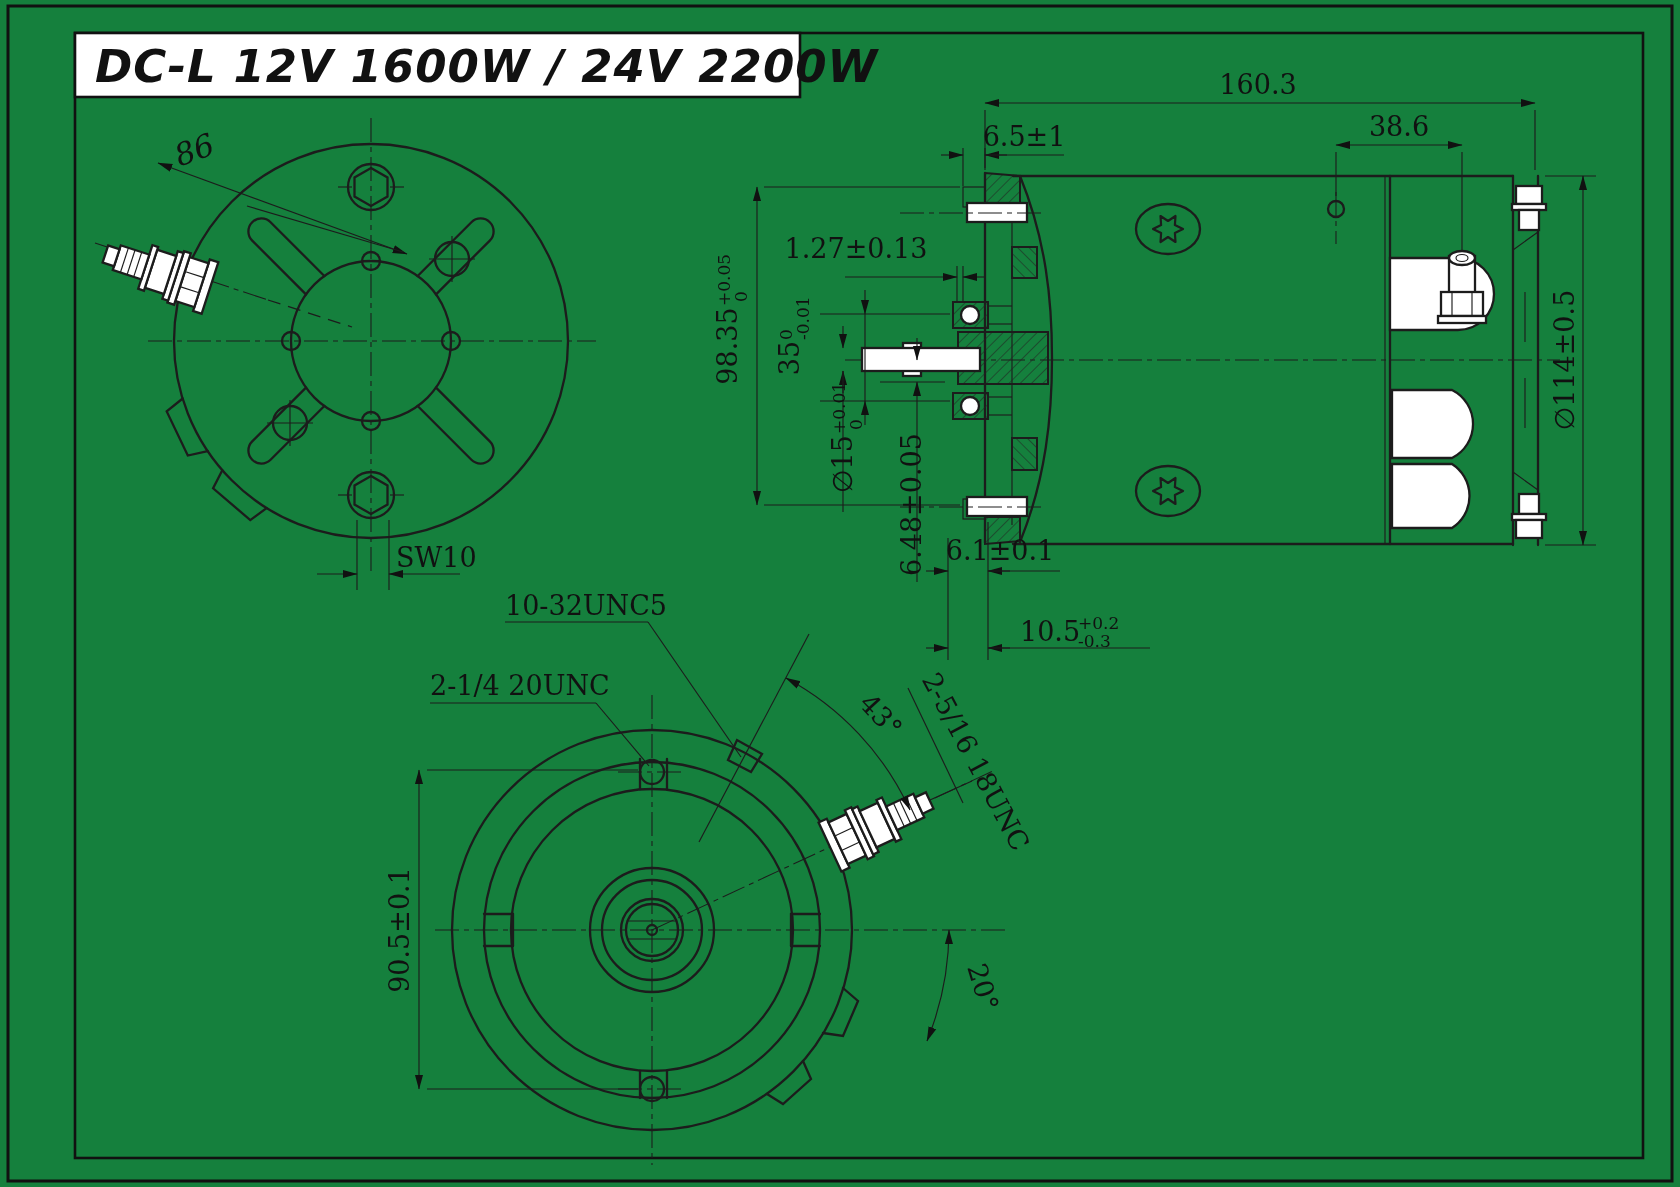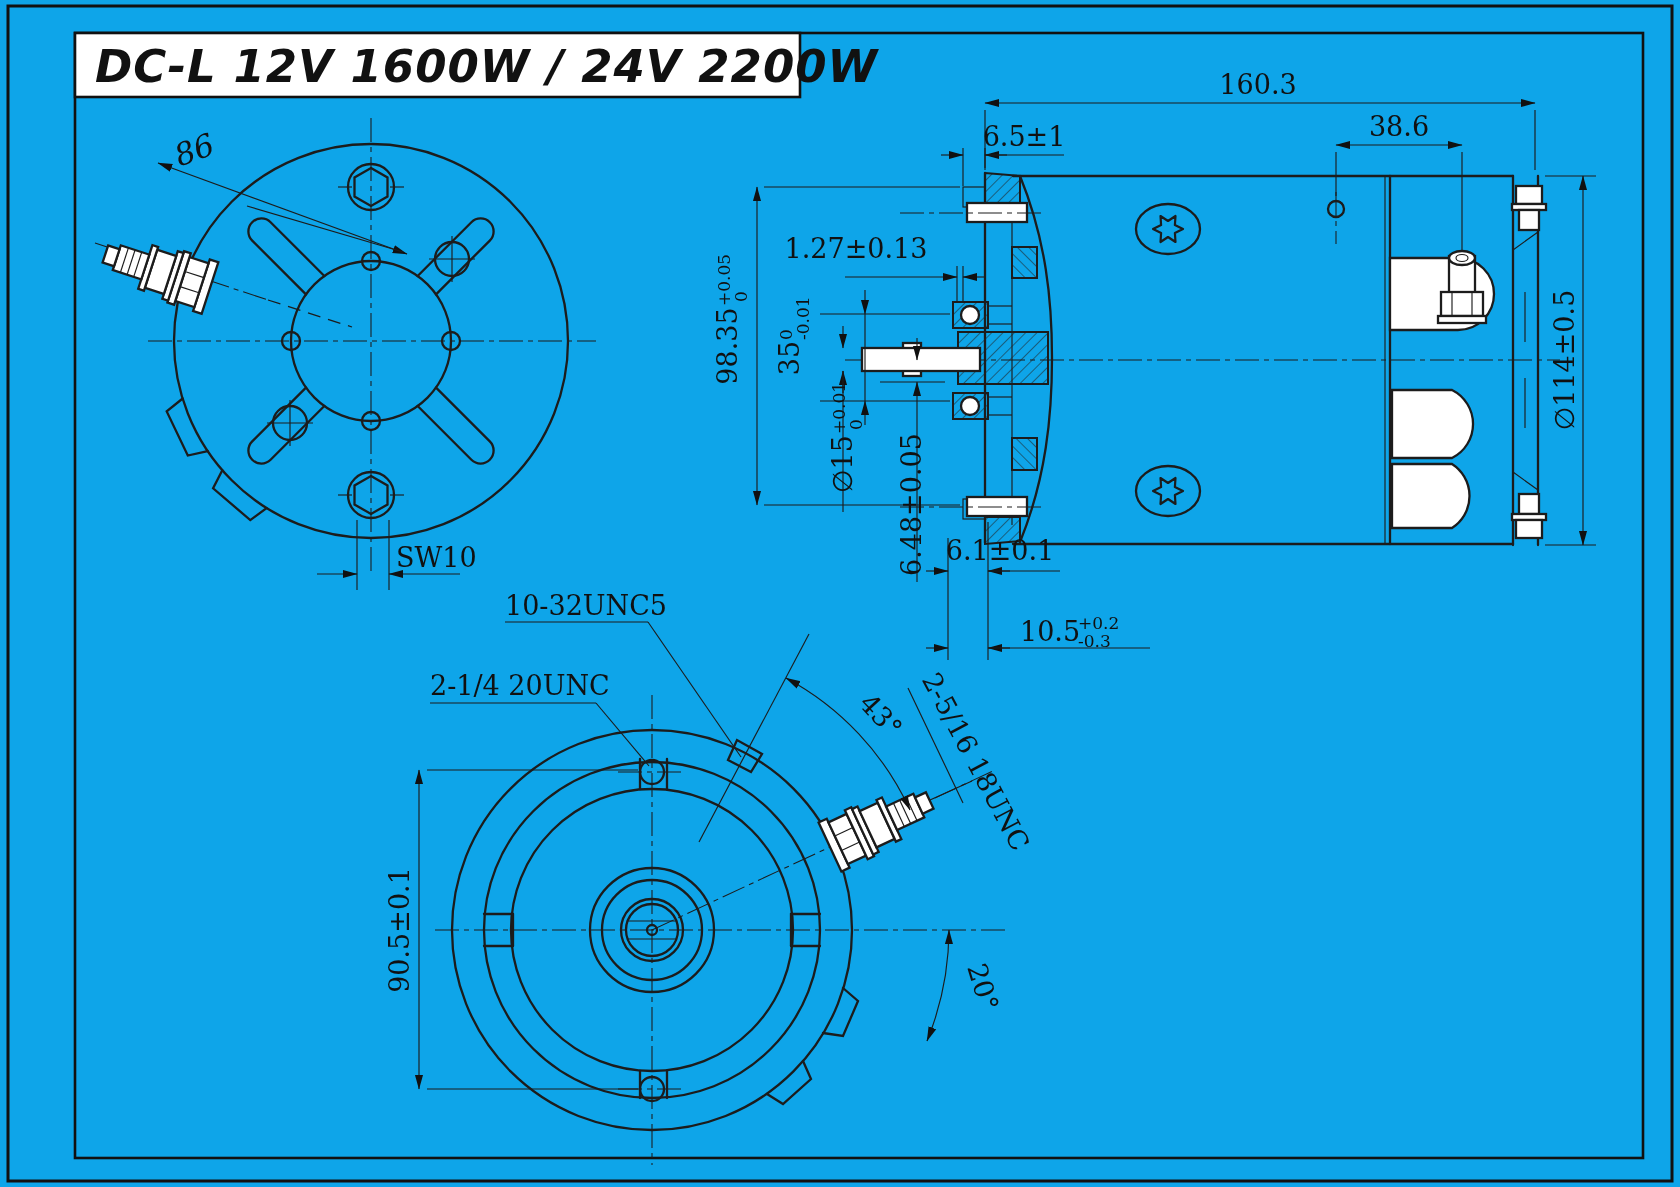--- a/index.html
+++ b/index.html
@@ -1,16 +1,16 @@
 <!DOCTYPE html>
 <html><head>
 <meta charset="utf-8">
 <style>
   html,body{margin:0;padding:0;background:#ffffff;}
-  .sheet{width:1680px;height:1187px;position:relative;background:#0ea5e9;}
+  .sheet{width:1680px;height:1187px;position:relative;background:#15803d;}
   svg{display:block;}
   .lw2{stroke:#1c1c1c;stroke-width:2.3;fill:none;stroke-linecap:round;}
   .lw2f{stroke:#1c1c1c;stroke-width:2.3;fill:#ffffff;}
   .lw1{stroke:#1c1c1c;stroke-width:1.15;fill:none;}
   .cl{stroke:#1c1c1c;stroke-width:1.05;fill:none;stroke-dasharray:24 5 5 5;}
   .dsh{stroke:#1c1c1c;stroke-width:1.3;fill:none;stroke-dasharray:13 8;}
   .hfill1{stroke:#1c1c1c;stroke-width:2;fill:url(#h1);}
   .hfill2{stroke:#1c1c1c;stroke-width:2;fill:url(#h2);}
   .dtxt{font-family:"DejaVu Serif","Liberation Serif",serif;font-size:27px;fill:#111;}
   .tol{font-family:"DejaVu Serif","Liberation Serif",serif;font-size:17px;fill:#111;}

